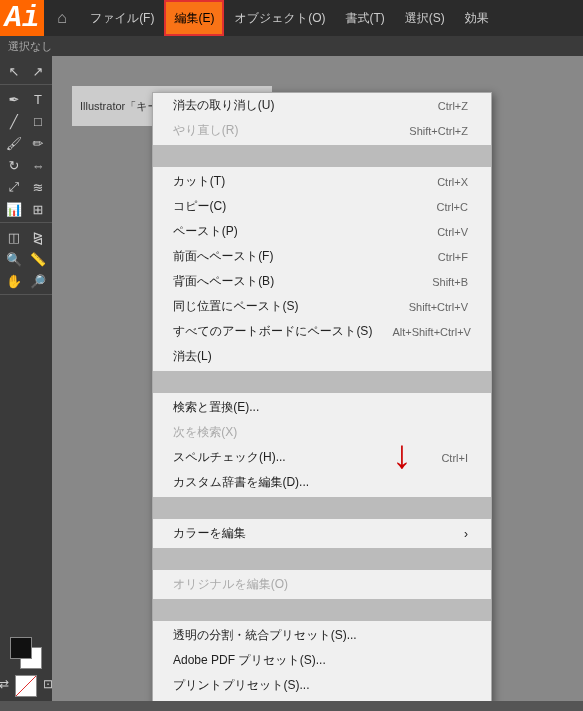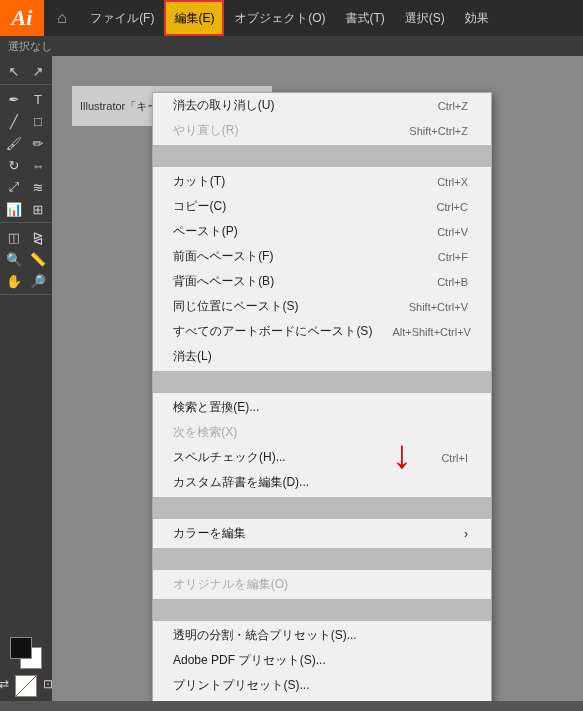--- a/index.html
+++ b/index.html
@@ -23,25 +23,25 @@
       position: relative;
       z-index: 10;
     }
     .menubar-logo {
       width: 44px;
       height: 36px;
       display: flex;
       align-items: center;
       justify-content: center;
       background: #FF6600;
-      font-size: 22px;
+      font-size: 29px;
       font-weight: bold;
       color: #fff;
       font-style: italic;
-      font-family: Liberation Serif, serif;
+      font-family: Liberation Mono, monospace;
     }
     .menubar-home {
       width: 36px;
       height: 36px;
       display: flex;
       align-items: center;
       justify-content: center;
       color: #aaa;
       font-size: 16px;
     }
@@ -55,21 +55,21 @@
       padding: 0 10px;
       height: 100%;
       display: flex;
       align-items: center;
       color: #ccc;
       cursor: pointer;
       font-size: 12px;
       white-space: nowrap;
     }
     .menubar-item.active {
-      background: #eab308;
+      background: #f97316;
       color: #000;
       outline: 2px solid #e03030;
       outline-offset: -2px;
     }
 
     
     .toolbar {
       height: 20px;
       background: #3a3a3a;
       display: flex;
@@ -394,21 +394,21 @@
         <div class="menu-item">
           <span class="menu-item-label">ペースト(P)</span>
           <span class="menu-item-shortcut">Ctrl+V</span>
         </div>
         <div class="menu-item">
           <span class="menu-item-label">前面へペースト(F)</span>
           <span class="menu-item-shortcut">Ctrl+F</span>
         </div>
         <div class="menu-item">
           <span class="menu-item-label">背面へペースト(B)</span>
-          <span class="menu-item-shortcut">Ctrl+B</span>
+          <span class="menu-item-shortcut">Shift+B</span>
         </div>
         <div class="menu-item">
           <span class="menu-item-label">同じ位置にペースト(S)</span>
           <span class="menu-item-shortcut">Shift+Ctrl+V</span>
         </div>
         <div class="menu-item">
           <span class="menu-item-label">すべてのアートボードにペースト(S)</span>
           <span class="menu-item-shortcut">Alt+Shift+Ctrl+V</span>
         </div>
         <div class="menu-item">

